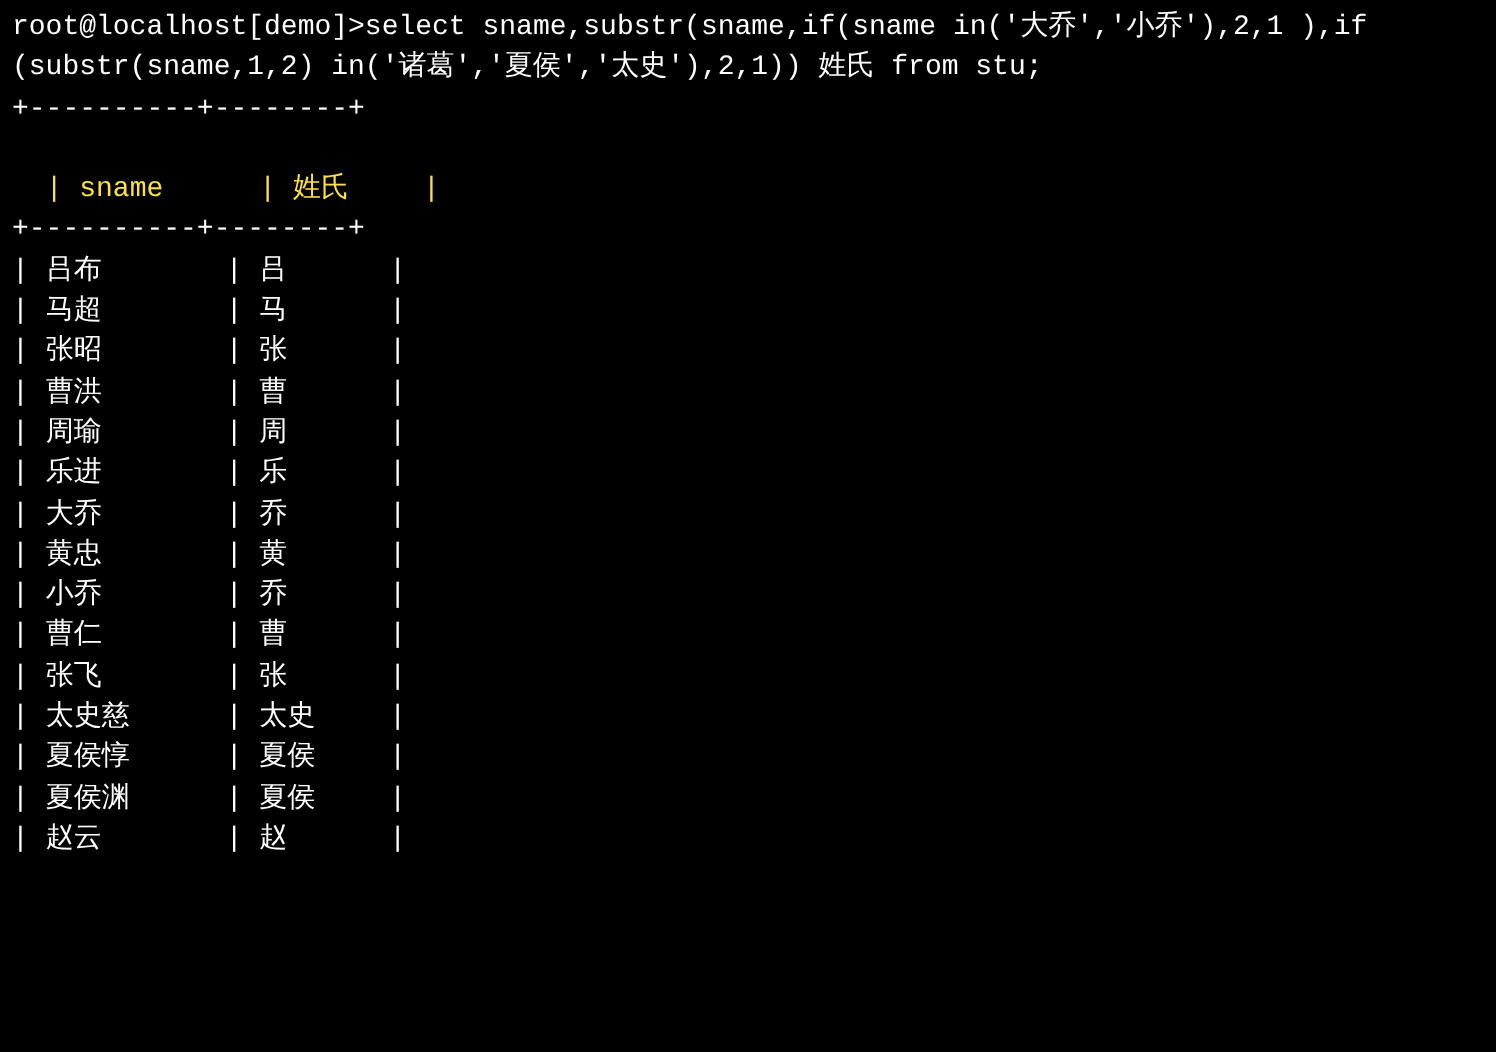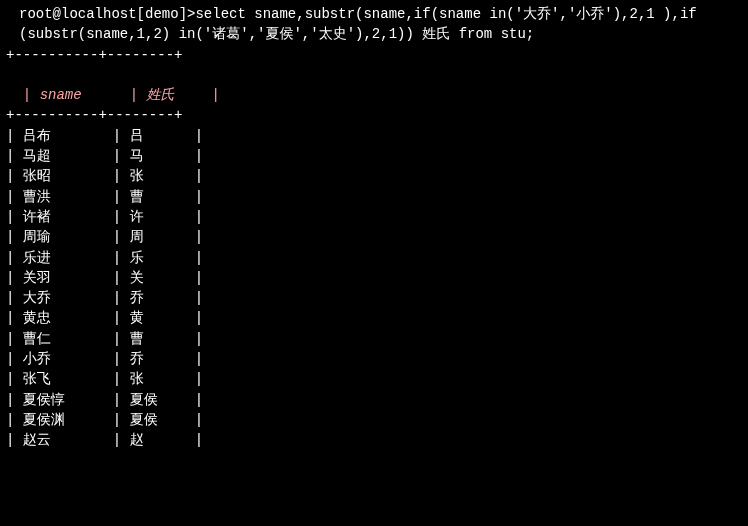--- a/index.html
+++ b/index.html
@@ -14,30 +14,28 @@
       font-size: 14px;
       line-height: 1.45;
       padding: 4px 6px;
       width: 748px;
       height: 526px;
       overflow: hidden;
     }
     .prompt {
       color: #ffffff;
       word-break: break-all;
-      margin-left: 13px;
     }
     .separator {
       color: #ffffff;
       white-space: pre;
     }
     .header-row {
-      color: #fca5a5;
+      color: #fde047;
       white-space: pre;
-      font-style: italic;
     }
     .data-row {
       color: #ffffff;
       white-space: pre;
       text-decoration: underline;
     }
     .pipe {
       display: inline-block;
     }
     .col1 {
@@ -58,25 +56,24 @@
 <div class="header-row">
   <span class="pipe">| </span><span class="col1">sname</span><span class="pipe">| </span><span class="col2">姓氏</span><span class="pipe">|</span>
 </div>
 <div class="separator">+----------+--------+</div>
 
 <div id="rows-container">
     <div class="data-row"><span class="pipe">| </span><span class="col1">吕布</span><span class="pipe">| </span><span class="col2">吕</span><span class="pipe">|</span></div>
     <div class="data-row"><span class="pipe">| </span><span class="col1">马超</span><span class="pipe">| </span><span class="col2">马</span><span class="pipe">|</span></div>
     <div class="data-row"><span class="pipe">| </span><span class="col1">张昭</span><span class="pipe">| </span><span class="col2">张</span><span class="pipe">|</span></div>
     <div class="data-row"><span class="pipe">| </span><span class="col1">曹洪</span><span class="pipe">| </span><span class="col2">曹</span><span class="pipe">|</span></div>
-    <div class="data-row"><span class="pipe">| </span><span class="col1">许褚</span><span class="pipe">| </span><span class="col2">许</span><span class="pipe">|</span></div>
     <div class="data-row"><span class="pipe">| </span><span class="col1">周瑜</span><span class="pipe">| </span><span class="col2">周</span><span class="pipe">|</span></div>
     <div class="data-row"><span class="pipe">| </span><span class="col1">乐进</span><span class="pipe">| </span><span class="col2">乐</span><span class="pipe">|</span></div>
-    <div class="data-row"><span class="pipe">| </span><span class="col1">关羽</span><span class="pipe">| </span><span class="col2">关</span><span class="pipe">|</span></div>
     <div class="data-row"><span class="pipe">| </span><span class="col1">大乔</span><span class="pipe">| </span><span class="col2">乔</span><span class="pipe">|</span></div>
     <div class="data-row"><span class="pipe">| </span><span class="col1">黄忠</span><span class="pipe">| </span><span class="col2">黄</span><span class="pipe">|</span></div>
+    <div class="data-row"><span class="pipe">| </span><span class="col1">小乔</span><span class="pipe">| </span><span class="col2">乔</span><span class="pipe">|</span></div>
     <div class="data-row"><span class="pipe">| </span><span class="col1">曹仁</span><span class="pipe">| </span><span class="col2">曹</span><span class="pipe">|</span></div>
-    <div class="data-row"><span class="pipe">| </span><span class="col1">小乔</span><span class="pipe">| </span><span class="col2">乔</span><span class="pipe">|</span></div>
     <div class="data-row"><span class="pipe">| </span><span class="col1">张飞</span><span class="pipe">| </span><span class="col2">张</span><span class="pipe">|</span></div>
+    <div class="data-row"><span class="pipe">| </span><span class="col1">太史慈</span><span class="pipe">| </span><span class="col2">太史</span><span class="pipe">|</span></div>
     <div class="data-row"><span class="pipe">| </span><span class="col1">夏侯惇</span><span class="pipe">| </span><span class="col2">夏侯</span><span class="pipe">|</span></div>
     <div class="data-row"><span class="pipe">| </span><span class="col1">夏侯渊</span><span class="pipe">| </span><span class="col2">夏侯</span><span class="pipe">|</span></div>
     <div class="data-row"><span class="pipe">| </span><span class="col1">赵云</span><span class="pipe">| </span><span class="col2">赵</span><span class="pipe">|</span></div>
   </div>
 
 </body></html>

